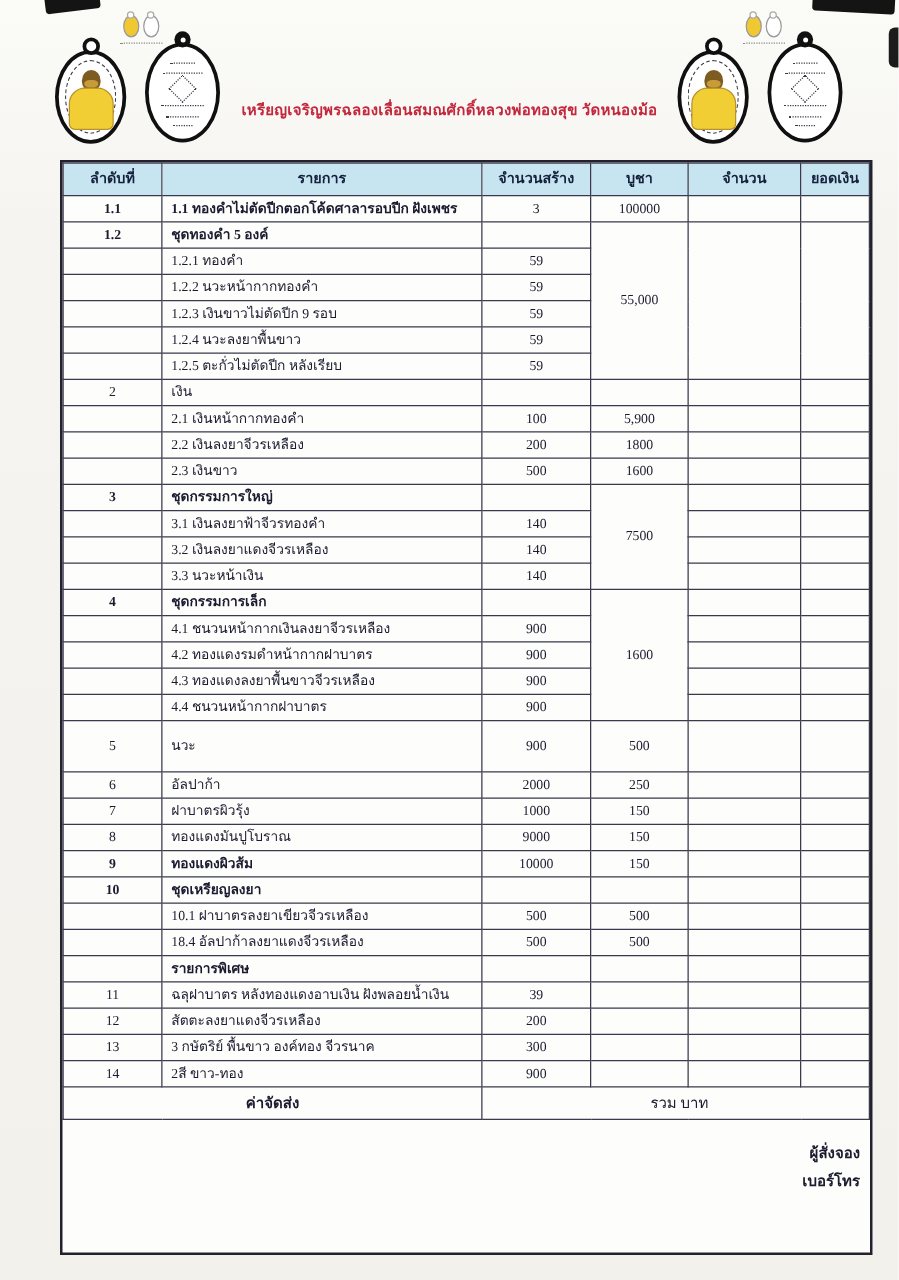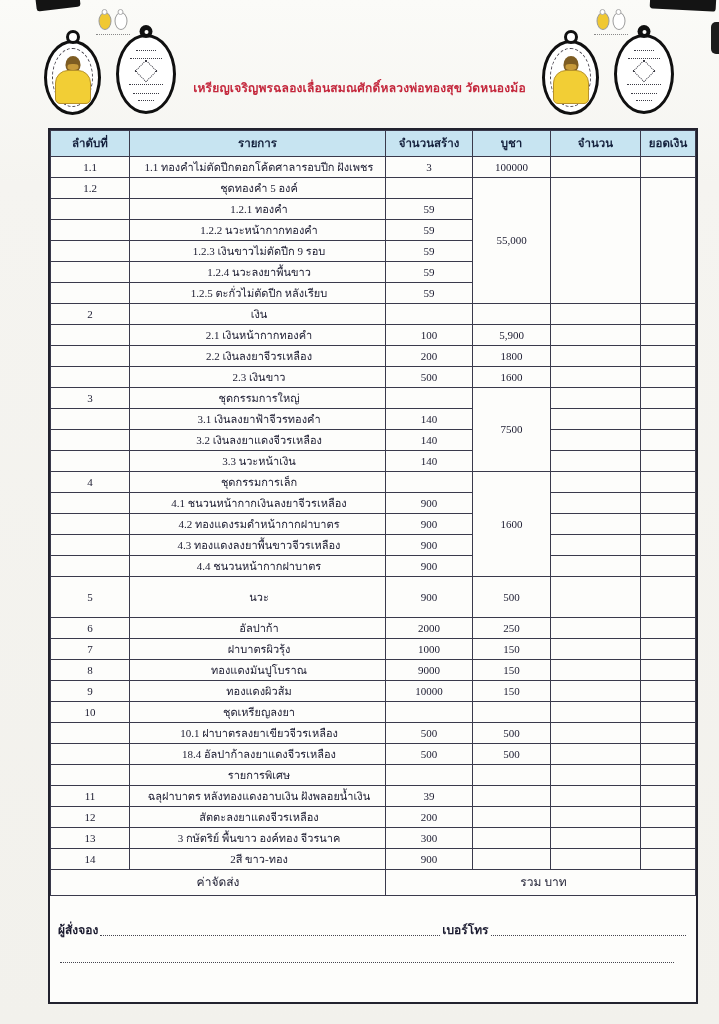--- a/index.html
+++ b/index.html
@@ -55,29 +55,29 @@
 
   
   .boxed{position:absolute;left:48px;top:128px;width:646px;border:2px solid #22222e;background:#fdfdfb;}
   table.order{border-collapse:collapse;table-layout:fixed;width:100%;}
   .order th,.order td{border:1px solid #3a3a4c;font-size:11px;line-height:1.15;
     white-space:nowrap;overflow:hidden;padding:0 4px;}
   .order thead th{height:25px;background:#c7e4f1;font-weight:bold;color:#14203c;font-size:11.5px;}
   .order tbody td{height:20px;}
   .order tr.tall td{height:40px;}
   .order td.c{text-align:center;}
-  .order td.item{text-align:center;padding-left:7px;}
-  .order td.b{font-weight:normal;margin-left:28px;}
+  .order td.item{text-align:left;padding-left:7px;}
+  .order td.b{font-weight:bold;margin-left:28px;}
   .order tfoot td{height:25px;font-size:12px;}
   .order td.ship{text-align:center;}
   .order td.total{text-align:center;padding-left:10px;}
 
   
   .form-area{height:106px;padding:16px 8px 0 8px;box-sizing:border-box;font-size:12px;}
-  .form-line{display:flex;align-items:flex-end;height:27px;font-weight:bold;color:#1b1b30;}
+  .form-line{display:flex;align-items:flex-end;height:27px;font-weight:bold;color:#1b1b30;flex-direction:column;}
   .dots{border-bottom:1.5px dotted #45454f;margin:0 2px 3px 2px;height:1px;}
   .grow-a{flex:2;} .grow-b{flex:1.15;} .grow-full{flex:1;}
 </style>
 </head>
 <body>
 
 <div class="page">
 
   <div class="art art-tl"></div>
   <div class="art art-tr"></div>

